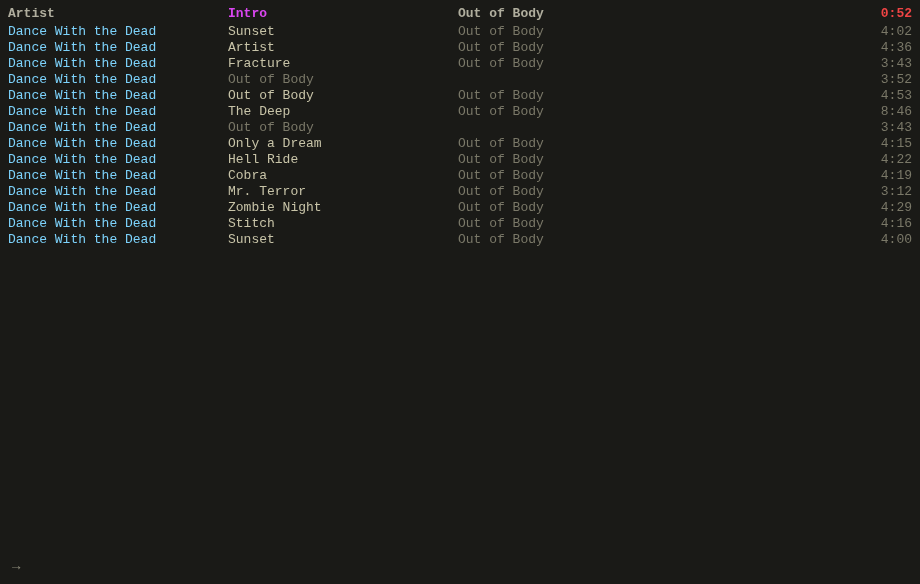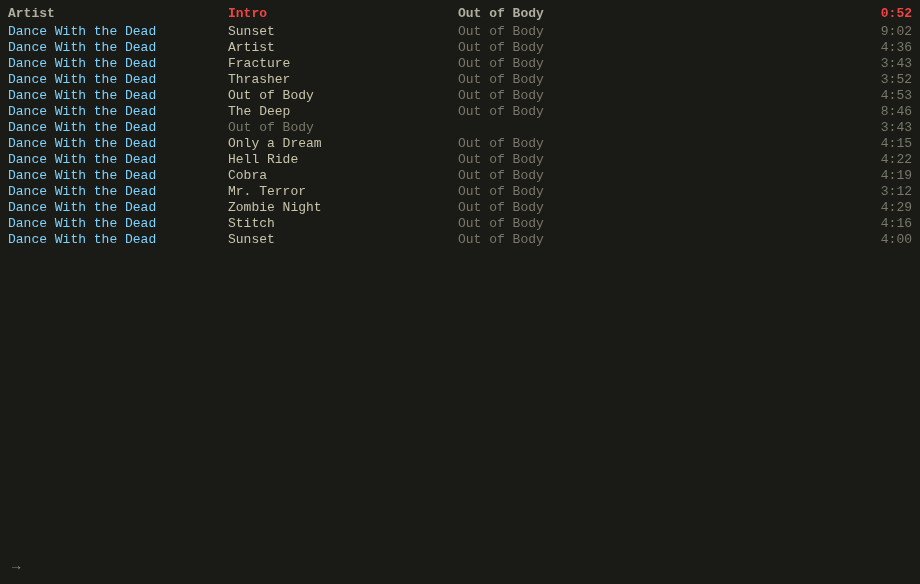--- a/index.html
+++ b/index.html
@@ -51,21 +51,21 @@
 
     .col-title {
       width: 230px;
       min-width: 230px;
       color: #c8c4a8;
       white-space: nowrap;
       overflow: hidden;
     }
 
     .track-row.header .col-title {
-      color: #ef4444;
+      color: #d946ef;
     }
 
     .col-album {
       flex: 1;
       color: #7a7868;
       white-space: nowrap;
       overflow: hidden;
     }
 
     .track-row.header .col-album {
@@ -100,37 +100,36 @@
   <div class="track-row header">
     <div class="col-artist">Artist</div>
     <div class="col-title">Intro</div>
     <div class="col-album">Out of Body</div>
     <div class="col-duration">0:52</div>
   </div>
 <div class="track-row">
       <div class="col-artist">Dance With the Dead</div>
       <div class="col-title">Sunset</div>
       <div class="col-album">Out of Body</div>
-      <div class="col-duration">9:02</div>
+      <div class="col-duration">4:02</div>
     </div>
     <div class="track-row">
       <div class="col-artist">Dance With the Dead</div>
       <div class="col-title">Artist</div>
       <div class="col-album">Out of Body</div>
       <div class="col-duration">4:36</div>
     </div>
     <div class="track-row">
       <div class="col-artist">Dance With the Dead</div>
       <div class="col-title">Fracture</div>
       <div class="col-album">Out of Body</div>
       <div class="col-duration">3:43</div>
     </div>
     <div class="track-row">
       <div class="col-artist">Dance With the Dead</div>
-      <div class="col-title">Thrasher</div>
       <div class="col-album">Out of Body</div>
       <div class="col-duration">3:52</div>
     </div>
     <div class="track-row">
       <div class="col-artist">Dance With the Dead</div>
       <div class="col-title">Out of Body</div>
       <div class="col-album">Out of Body</div>
       <div class="col-duration">4:53</div>
     </div>
     <div class="track-row">

